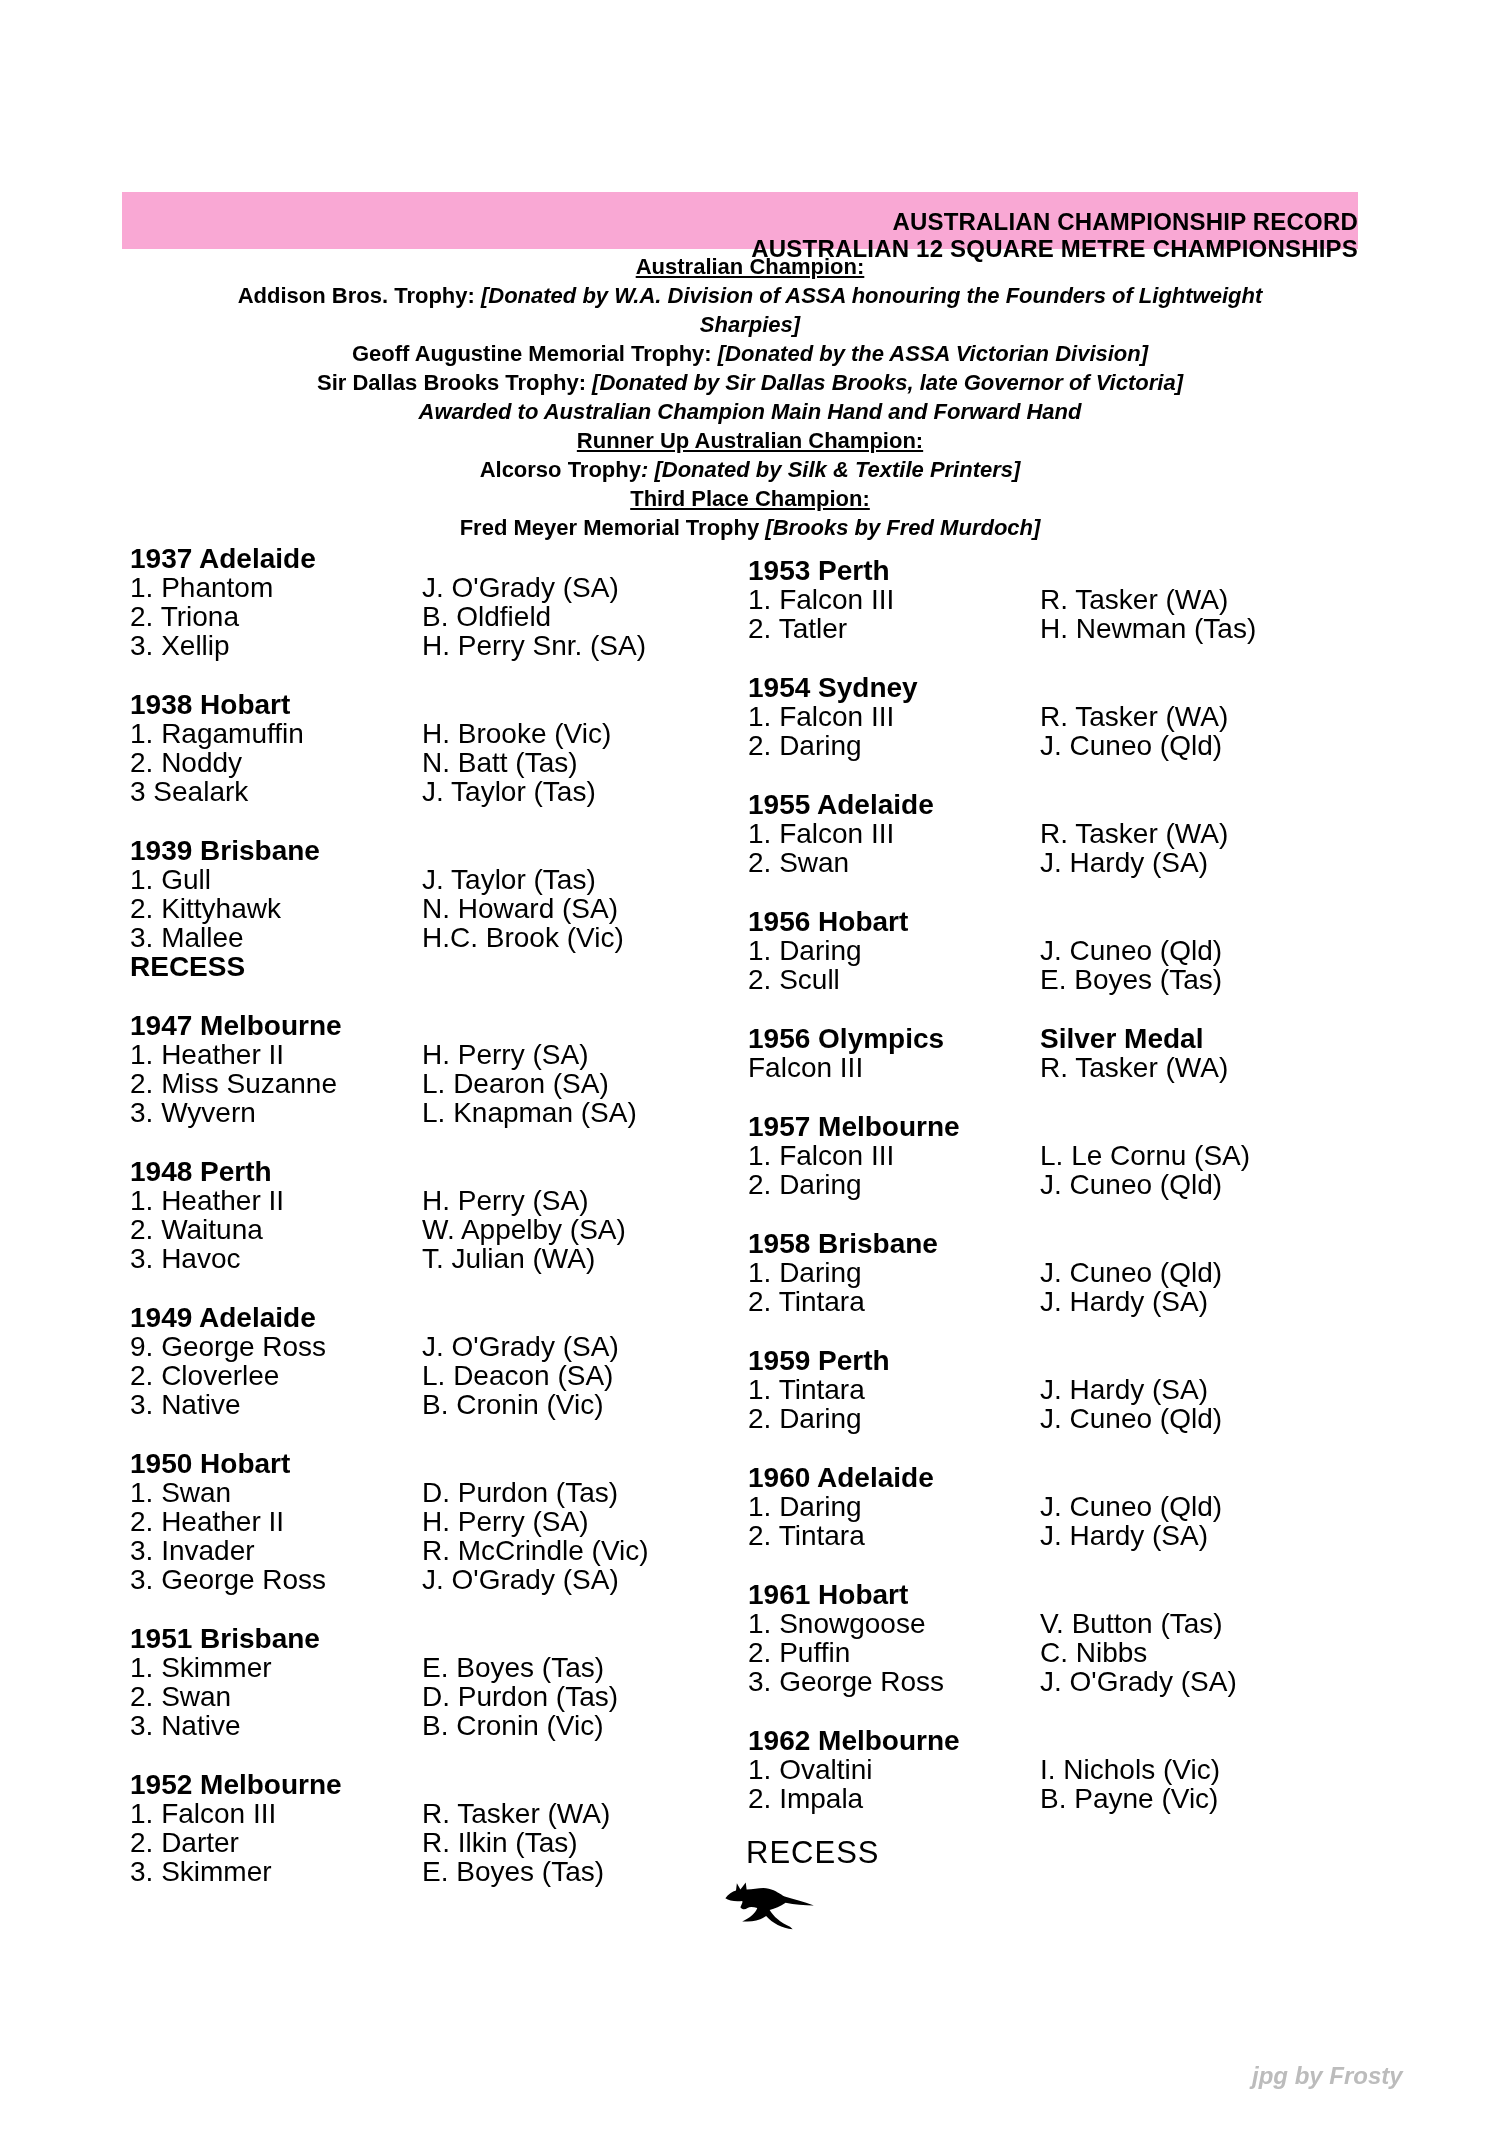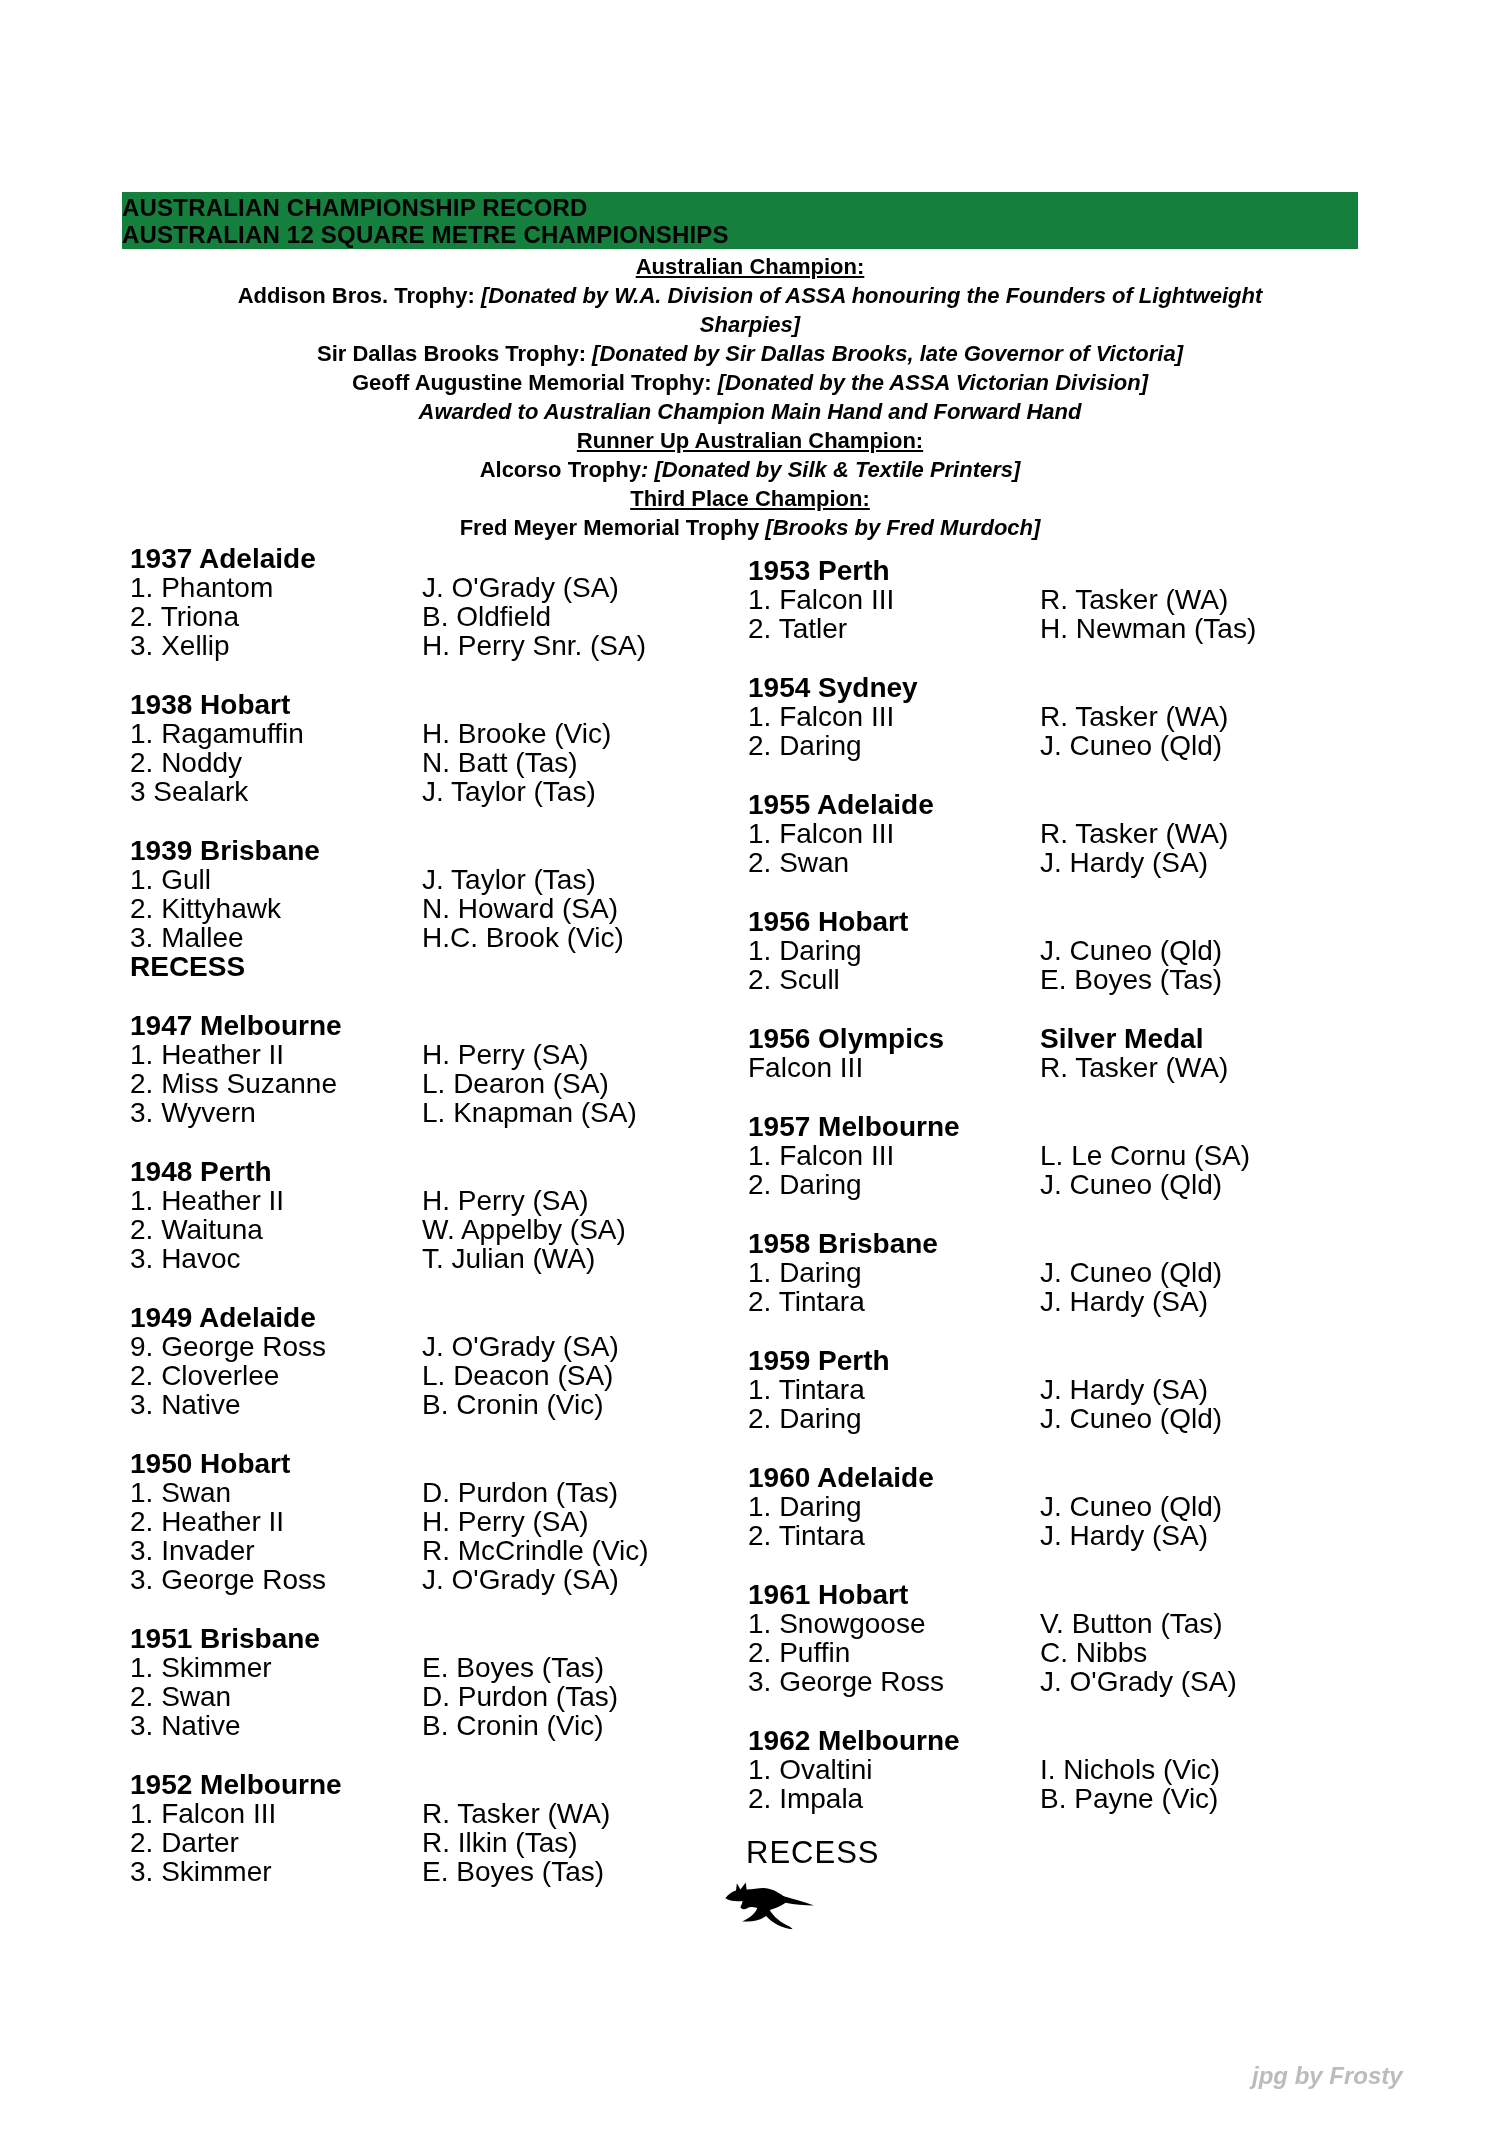--- a/index.html
+++ b/index.html
@@ -9,26 +9,26 @@
     height:2129px;
     background:#ffffff;
     font-family:"Liberation Sans", sans-serif;
     color:#000000;
     overflow:hidden;
   }
   .header-bar{
     position:absolute;
     left:122px; top:192px;
     width:1236px; height:57px;
-    background:#15803d;
-    text-align:left;
+    background:#f9a8d4;
+    text-align:right;
     font-weight:bold;
     font-size:24px;
     line-height:27px;
-    padding-top:2px;
+    padding-top:16px;
     box-sizing:border-box;
     letter-spacing:0.2px;
   }
   .intro{
     position:absolute;
     left:0; top:252px;
     width:1500px;
     text-align:center;
     font-size:22px;
     font-weight:bold;
@@ -71,22 +71,22 @@
 
   <div class="header-bar">
     <div>AUSTRALIAN CHAMPIONSHIP RECORD</div>
     <div>AUSTRALIAN 12 SQUARE METRE CHAMPIONSHIPS</div>
   </div>
 
   <div class="intro" id="intro">
       <div class="intro-line"><span class="ul">Australian Champion:</span></div>
       <div class="intro-line"><span>Addison Bros. Trophy: </span><span class="it">[Donated by W.A. Division of ASSA honouring the Founders of Lightweight</span></div>
       <div class="intro-line"><span class="it">Sharpies]</span></div>
+      <div class="intro-line"><span>Geoff Augustine Memorial Trophy: </span><span class="it">[Donated by the ASSA Victorian Division]</span></div>
       <div class="intro-line"><span>Sir Dallas Brooks Trophy: </span><span class="it">[Donated by Sir Dallas Brooks, late Governor of Victoria]</span></div>
-      <div class="intro-line"><span>Geoff Augustine Memorial Trophy: </span><span class="it">[Donated by the ASSA Victorian Division]</span></div>
       <div class="intro-line"><span class="it">Awarded to Australian Champion Main Hand and Forward Hand</span></div>
       <div class="intro-line"><span class="ul">Runner Up Australian Champion:</span></div>
       <div class="intro-line"><span>Alcorso Trophy</span><span class="it">: [Donated by Silk &amp; Textile Printers]</span></div>
       <div class="intro-line"><span class="ul">Third Place Champion:</span></div>
       <div class="intro-line"><span>Fred Meyer Memorial Trophy </span><span class="it">[Brooks by Fred Murdoch]</span></div>
     </div>
 
   <div class="col" id="col-left" style="left:130px;top:544px;width:610px">
       <div class="block">
         <div class="brow">

